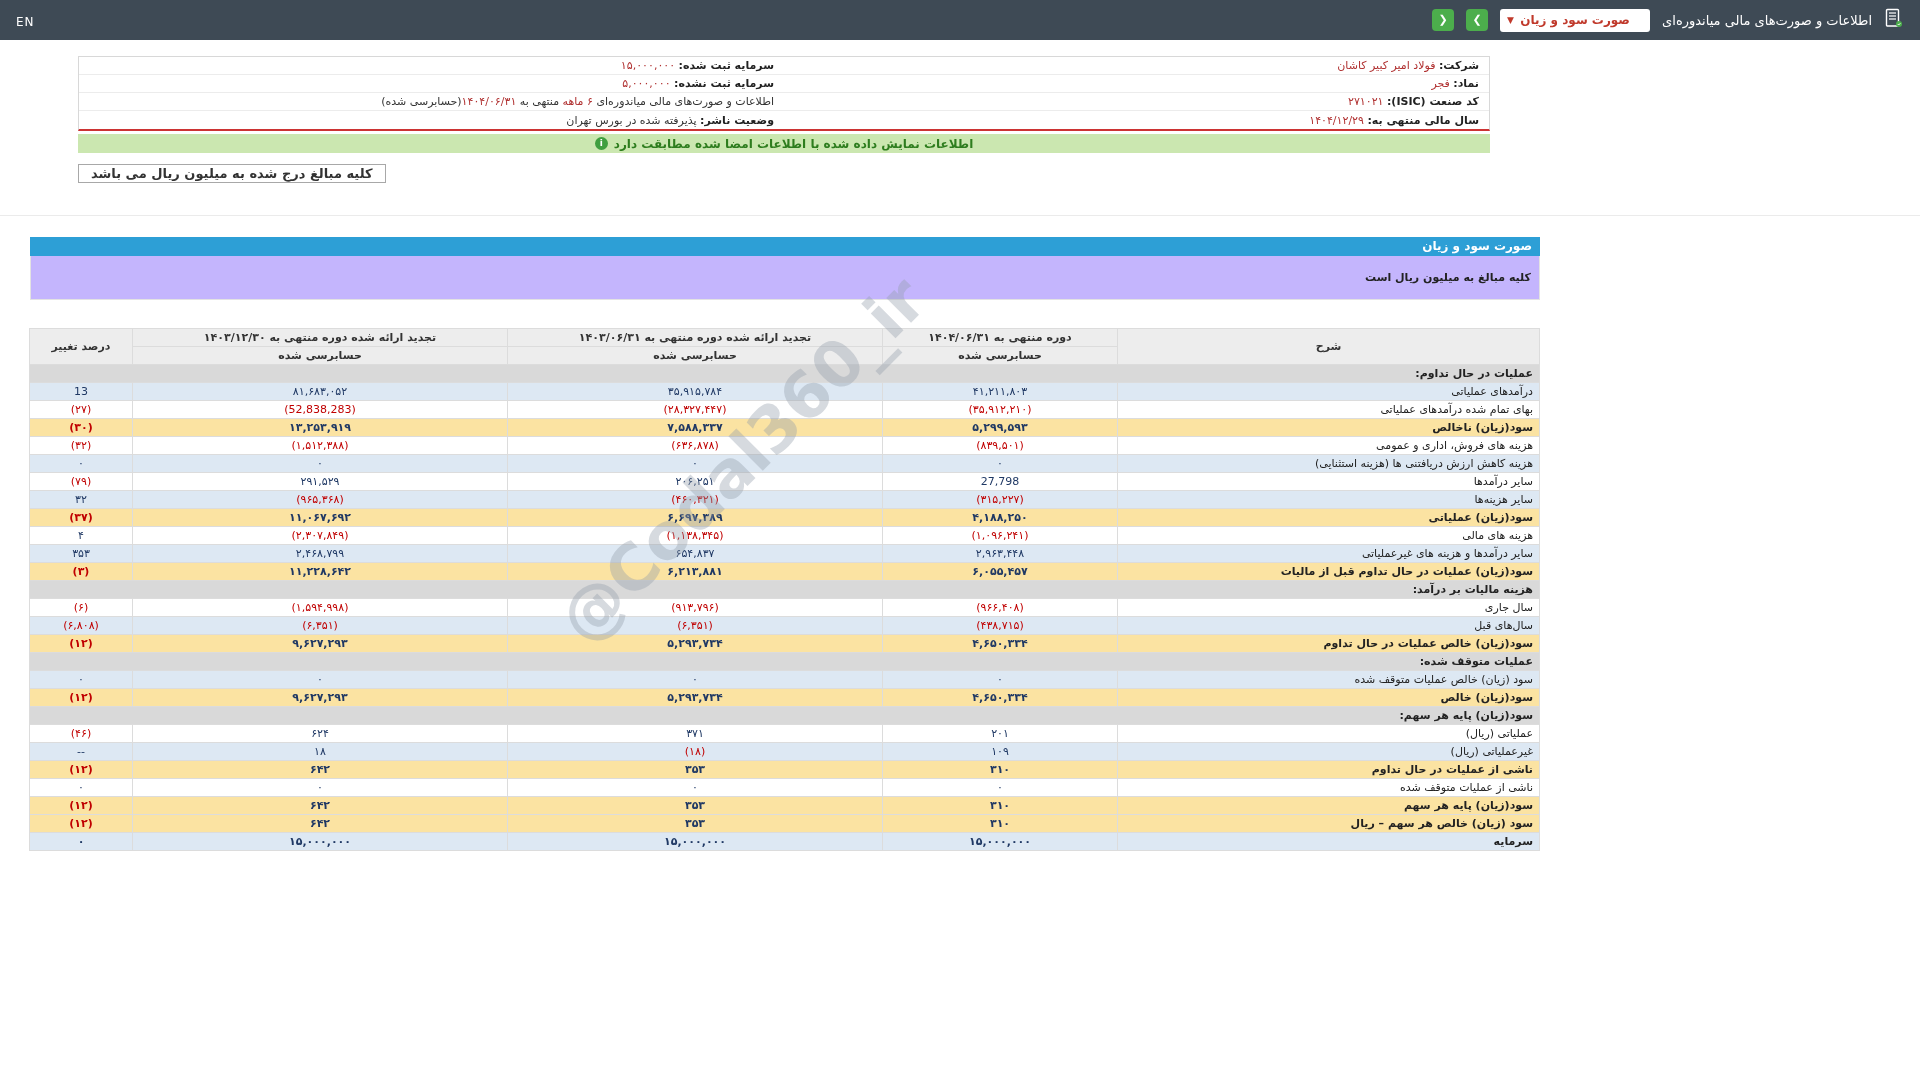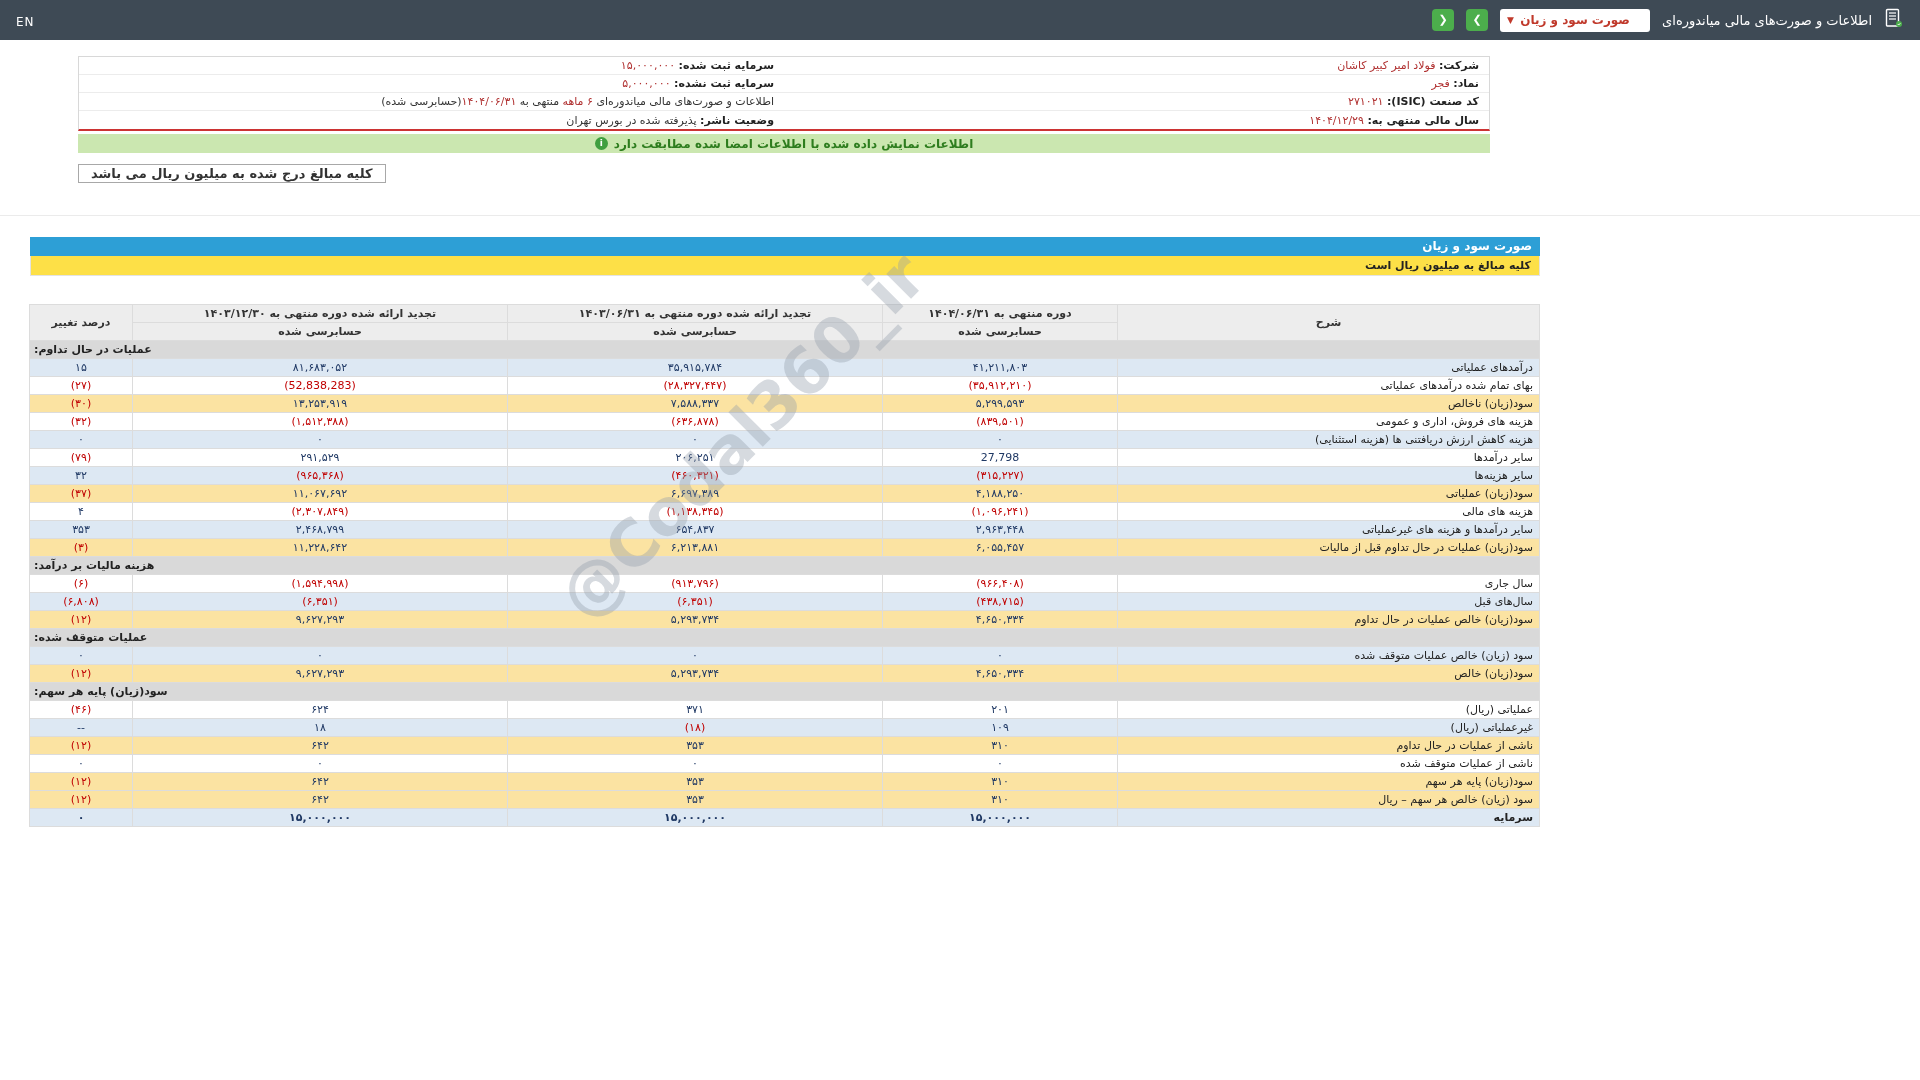--- a/index.html
+++ b/index.html
@@ -105,23 +105,23 @@
     height: 19px;
     line-height: 19px;
     padding: 0 8px;
   }
   .unit-row {
     border: 1px solid #e3e3e3;
     border-top: none;
     font-weight: bold;
     font-size: 11px;
     color: #222;
-    padding: 3px 8px;
+    padding: 15px 8px;
     text-align: right;
-    background: #fde047;
+    background: #c4b5fd;
   }
   .table-wrap { position: relative; margin-top: 28px; }
   table.income {
     width: 100%;
     border-collapse: collapse;
     font-size: 11px;
     table-layout: fixed;
   }
   .income th, .income td {
     border: 1px solid #dcdcdc;
@@ -134,27 +134,27 @@
     background: #ededed;
     color: #333;
     font-weight: bold;
     text-align: center;
   }
   .income td.desc { text-align: right; color: #222; padding-right: 6px; }
   .income td.num { text-align: center; color: #1f3864; direction: ltr; }
   .income td.num.neg { color: #c00000; }
   tr.blue-row td { background: #dde8f3; }
   tr.white-row td { background: #ffffff; }
-  tr.hl-row td { background: #fbe3a2; font-weight: normal; margin-left: 48px; }
+  tr.hl-row td { background: #fbe3a2; font-weight: bold; margin-left: 48px; }
   tr.bold-row td { font-weight: bold; }
   tr.section-row td {
     background: #d9d9d9;
     font-weight: bold;
     color: #222;
-    text-align: left;
+    text-align: right;
     padding-right: 6px;
   }
   .watermark {
     position: absolute;
     left: 470px;
     top: 95px;
     font-size: 64px;
     font-weight: bold;
     color: rgba(148, 158, 170, 0.38);
     transform: rotate(-45deg);
@@ -275,21 +275,21 @@
       </thead>
       <tbody>
           <tr class="section-row">
             <td colspan="5">عملیات در حال تداوم:</td>
           </tr>
           <tr class="blue-row">
             <td class="desc">درآمدهای عملیاتی</td>
             <td class="num">۴۱,۲۱۱,۸۰۳</td>
             <td class="num">۳۵,۹۱۵,۷۸۴</td>
             <td class="num">۸۱,۶۸۳,۰۵۲</td>
-            <td class="num">۱۵</td>
+            <td class="num">13</td>
           </tr>
           <tr class="white-row">
             <td class="desc">بهای تمام شده درآمدهای عملیاتی</td>
             <td class="num neg">(۳۵,۹۱۲,۲۱۰)</td>
             <td class="num neg">(۲۸,۳۲۷,۴۴۷)</td>
             <td class="num neg">(52,838,283)</td>
             <td class="num neg">(۲۷)</td>
           </tr>
           <tr class="hl-row">
             <td class="desc">سود(زیان) ناخالص</td>

